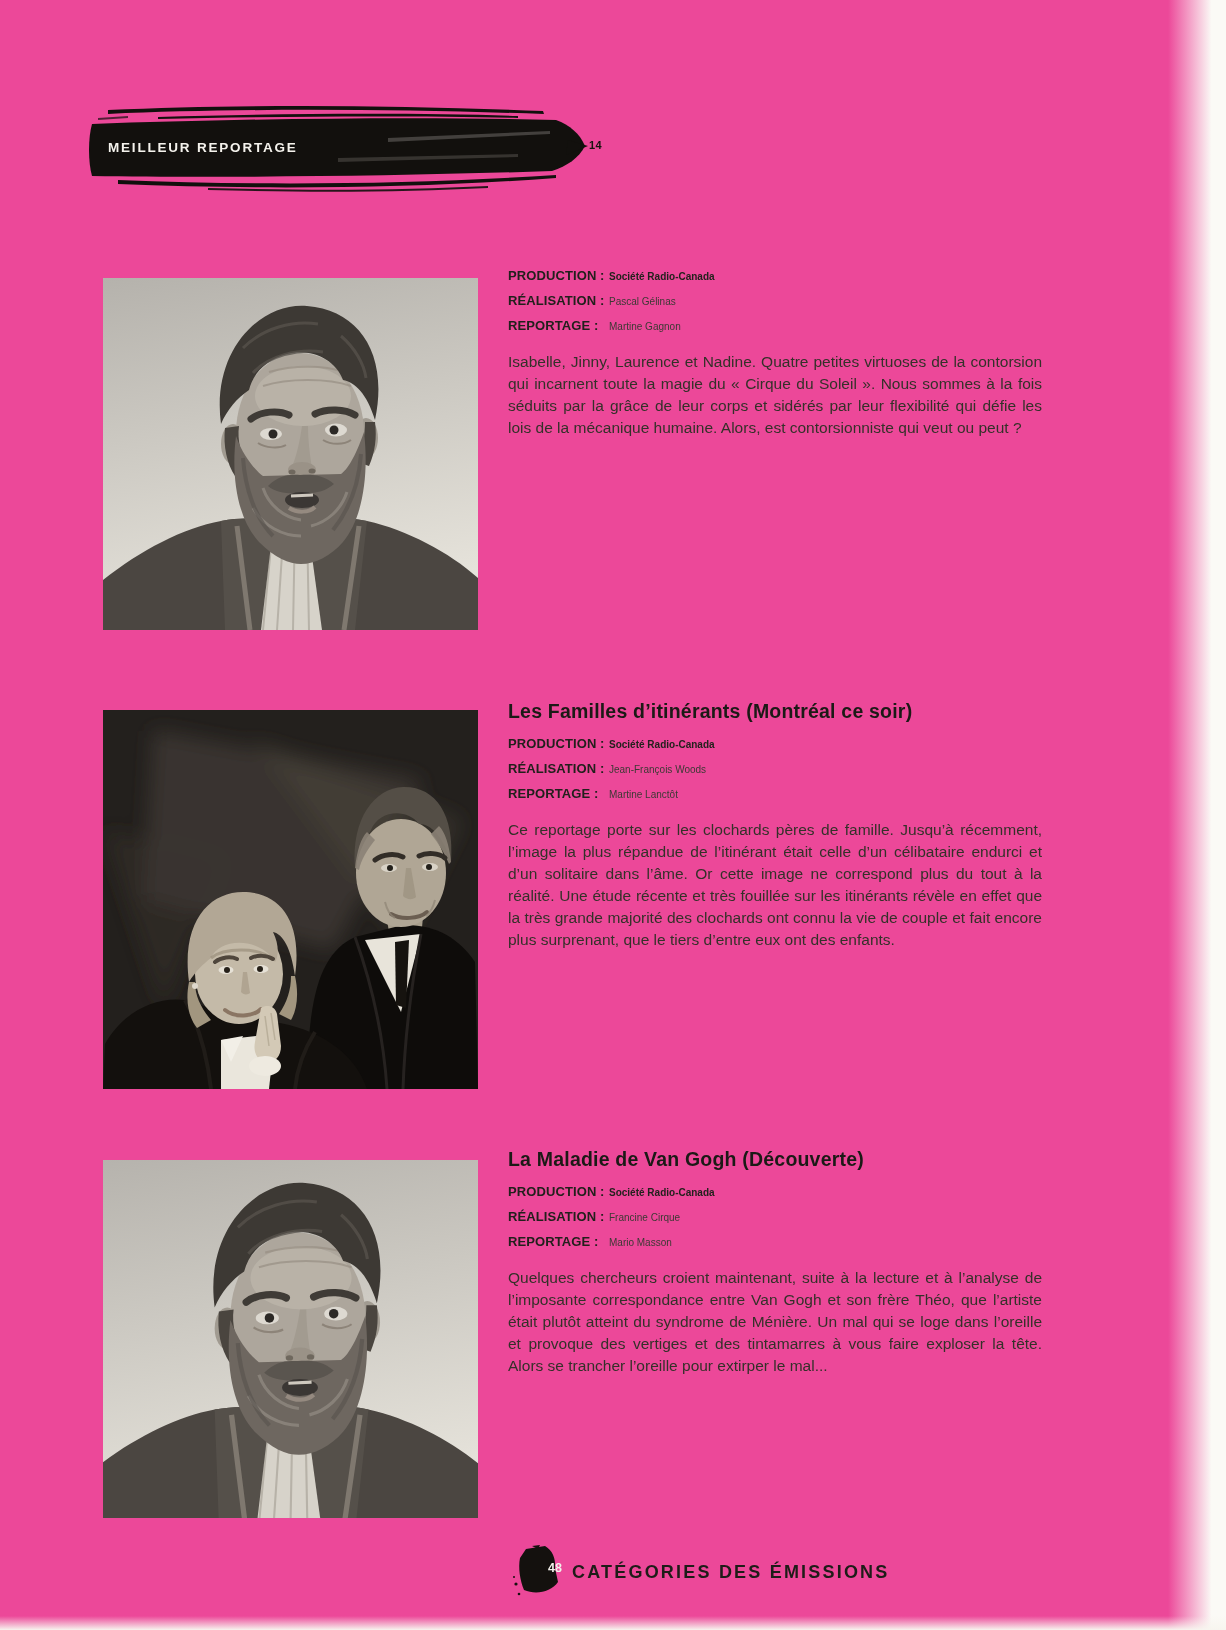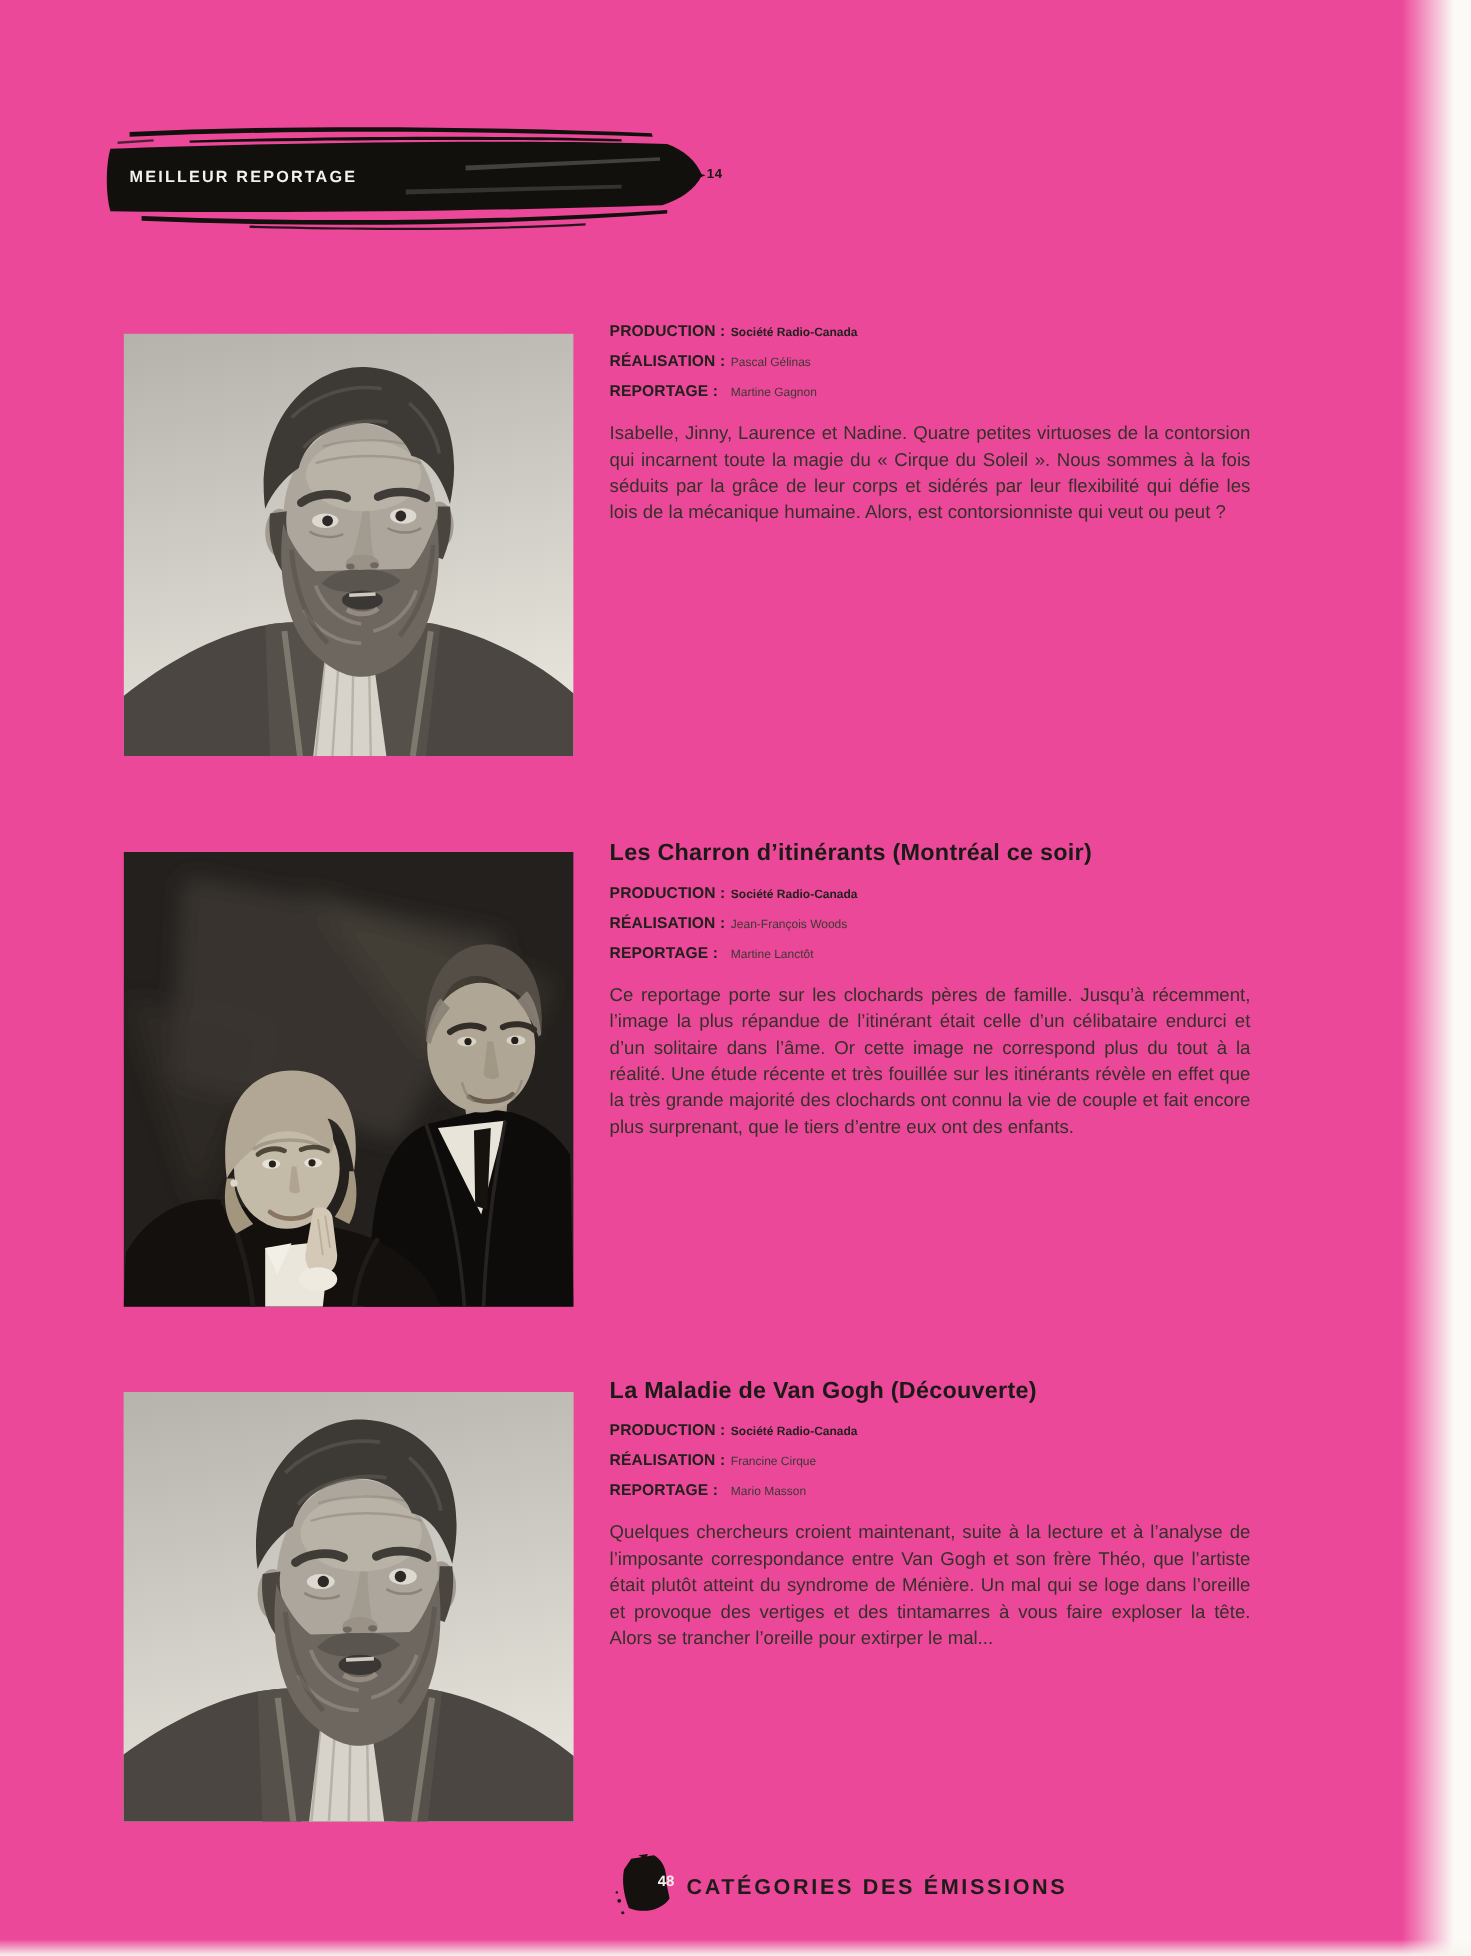--- a/index.html
+++ b/index.html
@@ -221,21 +221,21 @@
         <path d="M122,300 C132,308 150,307 158,299" stroke="#8a7563" stroke-width="4" fill="none" stroke-linecap="round"></path>
         <circle cx="92" cy="276" r="3" fill="#ded8cc"></circle>
         <path d="M158,298 C164,294 172,296 174,304 L178,336 C178,348 170,354 162,352 C154,350 150,342 152,332 Z" fill="#d3c9b6"></path>
         <path d="M162,306 L166,336 M168,303 L172,330" stroke="#b3a994" stroke-width="1.5" fill="none" opacity="0.8"></path>
         <ellipse cx="162" cy="356" rx="16" ry="10" fill="#eeeae0"></ellipse>
       </g>
     </svg>
   </div>
 
   <div class="entry-text" id="text2">
-    <h2 class="title">Les Charron d’itinérants (Montréal ce soir)</h2>
+    <h2 class="title">Les Familles d’itinérants (Montréal ce soir)</h2>
     <div class="meta">
       <div class="meta-row">
         <span class="meta-label">PRODUCTION :</span>
         <span class="meta-value strong">Société Radio-Canada</span>
       </div>
       <div class="meta-row">
         <span class="meta-label">RÉALISATION :</span>
         <span class="meta-value">Jean-François Woods</span>
       </div>
       <div class="meta-row">

